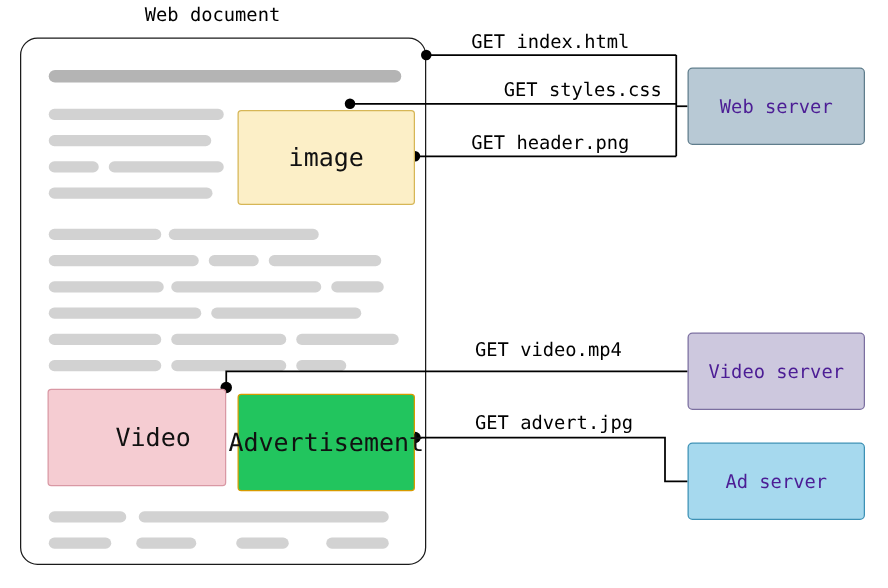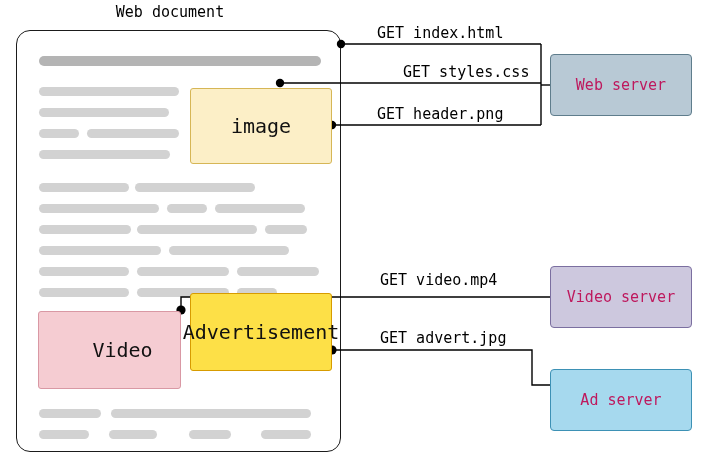--- a/index.html
+++ b/index.html
@@ -82,35 +82,35 @@
     left: 38px;
     top: 311px;
     width: 143px;
     height: 78px;
     background: #f5ccd2;
     border: 1.4px solid #d998a4;
     padding-left: 26px;
   }
   .box-advert {
     left: 190px;
-    top: 293px;
+    top: 315px;
     width: 142px;
     height: 78px;
-    background: #fde047;
+    background: #22c55e;
     border: 1.4px solid #d79b00;
   }
   
   .server-box {
     position: absolute;
     box-sizing: border-box;
     display: flex;
     align-items: center;
     justify-content: center;
     font-size: 15px;
-    color: #be185d;
+    color: #4c1d95;
     border-radius: 4px;
     white-space: nowrap;
   }
   .srv-web {
     left: 550px;
     top: 54px;
     width: 142px;
     height: 62px;
     background: #b8c9d5;
     border: 1.4px solid #5f7d8c;
@@ -118,21 +118,21 @@
   .srv-video {
     left: 550px;
     top: 266px;
     width: 142px;
     height: 62px;
     background: #cdc8de;
     border: 1.4px solid #7b6fa0;
   }
   .srv-ad {
     left: 550px;
-    top: 369px;
+    top: 354px;
     width: 142px;
     height: 62px;
     background: #a6d9ee;
     border: 1.4px solid #3d91b5;
   }
   
   .req-label {
     position: absolute;
     font-size: 15px;
     color: #000000;

